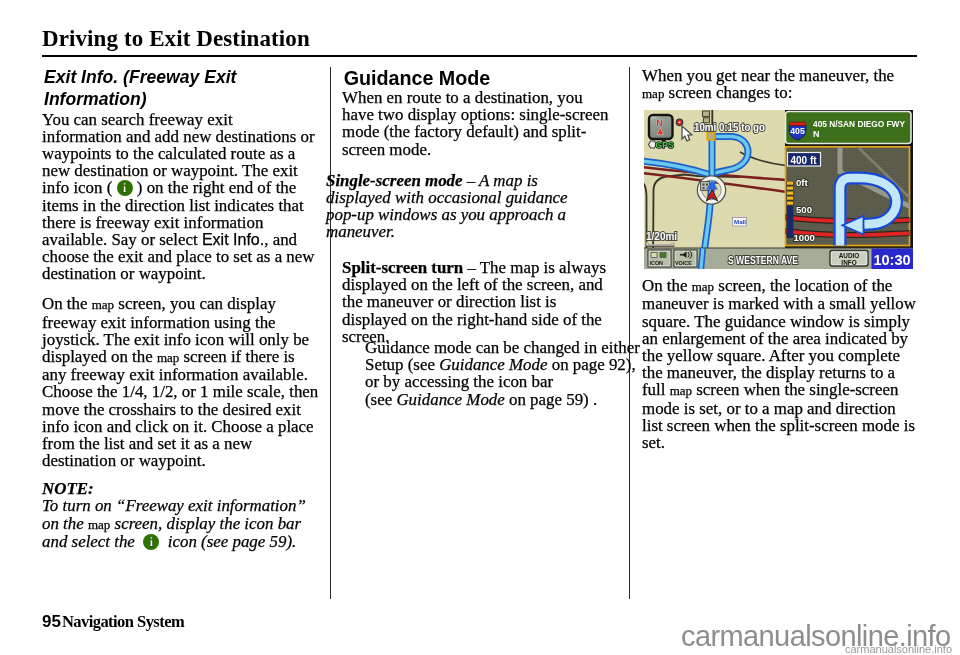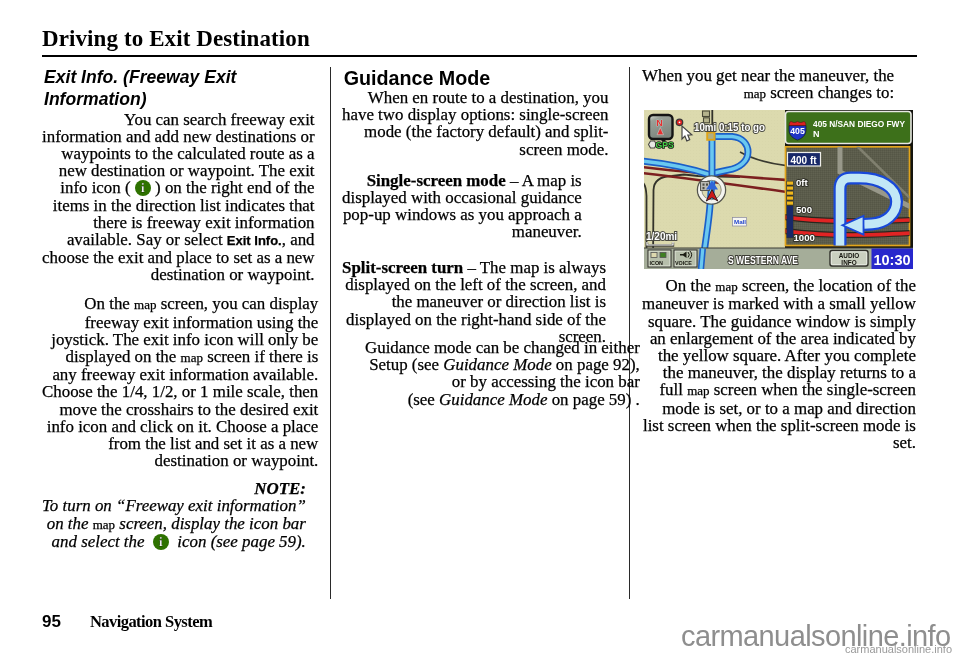--- a/index.html
+++ b/index.html
@@ -1,21 +1,21 @@
 <!DOCTYPE html>
 <html><head>
 <meta charset="utf-8">
 <style>
   html,body{margin:0;padding:0;}
   body{width:960px;height:655px;position:relative;background:#ffffff;overflow:hidden;
        font-family:"Liberation Serif",serif;}
   .abs{position:absolute;}
-  .p{position:absolute;font:16.9px/17.19px "Liberation Serif",serif;color:#000;white-space:nowrap;text-align:right;-webkit-text-stroke:0.25px #000;}
+  .p{position:absolute;font:16.9px/17.19px "Liberation Serif",serif;color:#000;white-space:nowrap;-webkit-text-stroke:0.25px #000;}
   .m{font-family:Liberation Serif, serif;font-size:13px;}
-  .bs{font-family:"Liberation Sans",sans-serif;font-size:13px;font-weight:bold;}
+  .bs{font-family:"Liberation Sans",sans-serif;font-size:16px;font-weight:normal;}
   .it{font-style:italic;}
   .h1{position:absolute;font:bold italic 18.8px/21.4px "Liberation Sans",sans-serif;color:#000;white-space:nowrap;transform:scaleX(0.936);transform-origin:0 0;}
   .h2{position:absolute;font:bold 19.7px/19.7px "Liberation Sans",sans-serif;color:#000;white-space:nowrap;}
   .vline{position:absolute;width:1.4px;background:#2a2a2a;}
   .ico{display:inline-block;width:16px;height:16px;border-radius:50%;background:#2e7200;position:relative;vertical-align:-3px;}
   .ico:after{content:"i";position:absolute;left:0;top:0;width:16px;height:16px;color:#fff;
     font:bold 13px/16px "Liberation Serif",serif;text-align:center;font-style:normal;}
 </style>
 </head>
 <body>
@@ -33,21 +33,21 @@
 <div class="p" style="left:42px;top:110.7px;">You can search freeway exit<br>information and add new destinations or<br>waypoints to the calculated route as a<br>new destination or waypoint. The exit<br>info icon ( <span class="ico"></span> ) on the right end of the<br>items in the direction list indicates that<br>there is freeway exit information<br>available. Say or select <span class="bs">Exit Info.</span>, and<br>choose the exit and place to set as a new<br>destination or waypoint.</div>
 
 <div class="p" style="left:42px;top:295.4px;">On the <span class="m">map</span> screen, you can display<br>freeway exit information using the<br>joystick. The exit info icon will only be<br>displayed on the <span class="m">map</span> screen if there is<br>any freeway exit information available.<br>Choose the 1/4, 1/2, or 1 mile scale, then<br>move the crosshairs to the desired exit<br>info icon and click on it. Choose a place<br>from the list and set it as a new<br>destination or waypoint.</div>
 
 <div class="p" style="left:42px;top:480.2px;"><span class="it" style="font-weight:bold;">NOTE:</span><br><span class="it">To turn on “Freeway exit information”</span><br><span class="it">on the <span class="m" style="font-style:normal;">map</span> screen, display the icon bar</span><br><span class="it">and select the&nbsp; <span class="ico" style="font-style:normal;"></span>&nbsp; icon (see page 59).</span></div>
 
 <div class="h2" style="left:343.7px;top:68.6px;">Guidance Mode</div>
 
 <div class="p" style="left:342px;top:89px;">When en route to a destination, you<br>have two display options: single-screen<br>mode (the factory default) and split-<br>screen mode.</div>
 
-<div class="p" style="left:342px;top:171.6px;"><b>Single-screen mode</b> – A map is<br>displayed with occasional guidance<br>pop-up windows as you approach a<br>maneuver.</div>
+<div class="p" style="left:326px;top:171.6px;font-style:italic;"><b>Single-screen mode</b> – A map is<br>displayed with occasional guidance<br>pop-up windows as you approach a<br>maneuver.</div>
 
 <div class="p" style="left:342px;top:259px;"><b>Split-screen turn</b> – The map is always<br>displayed on the left of the screen, and<br>the maneuver or direction list is<br>displayed on the right-hand side of the<br>screen.</div>
 
 <div class="p" style="left:342px;top:339px;margin-left:23px;">Guidance mode can be changed in either<br>Setup (see <span class="it">Guidance Mode</span> on page 92),<br>or by accessing the icon bar<br>(see <span class="it">Guidance Mode</span> on page 59) .</div>
 
 <div class="p" style="left:642px;top:66.7px;">When you get near the maneuver, the<br><span class="m">map</span> screen changes to:</div>
 
 <div class="abs" style="left:644px;top:110px;width:269px;height:159px;">
 <svg width="269" height="159" viewBox="0 0 269 159" style="display:block" font-family="'Liberation Sans',sans-serif">
 <defs>
@@ -206,17 +206,17 @@
 <text x="205" y="147.5" font-size="6.4" font-weight="bold" fill="#14140e" text-anchor="middle">AUDIO</text>
 <text x="205" y="154.5" font-size="6.4" font-weight="bold" fill="#14140e" text-anchor="middle">INFO</text>
 
 <rect x="227.5" y="138.5" width="41.5" height="20.5" fill="#2828cc"></rect>
 <text x="248" y="155" font-size="14.5" font-weight="bold" fill="#fff" text-anchor="middle">10:30</text>
 </svg>
 </div>
 
 <div class="p" style="left:642px;top:277.2px;">On the <span class="m">map</span> screen, the location of the<br>maneuver is marked with a small yellow<br>square. The guidance window is simply<br>an enlargement of the area indicated by<br>the yellow square. After you complete<br>the maneuver, the display returns to a<br>full <span class="m">map</span> screen when the single-screen<br>mode is set, or to a map and direction<br>list screen when the split-screen mode is<br>set.</div>
 
-<div class="abs" style="left:42px;top:612.8px;white-space:nowrap;font:bold 16.5px/18px 'Liberation Serif',serif;"><span style="font:bold 17px/18px 'Liberation Sans',sans-serif;">95</span><span style="margin-left:29px;letter-spacing:-0.55px;">Navigation System</span></div>
+<div class="abs" style="left:42px;top:612.8px;white-space:nowrap;font:bold 16.5px/18px 'Liberation Serif',serif;"><span style="font:bold 17px/18px 'Liberation Sans',sans-serif;">95</span><span style="margin-left:1px;letter-spacing:-0.55px;">Navigation System</span></div>
 
 <div class="abs" style="left:681px;top:621.5px;font:29px/29px 'Liberation Sans',sans-serif;color:#8e8e8e;white-space:nowrap;letter-spacing:-0.6px;">carmanualsonline.info</div>
 
 <div class="abs" style="left:845px;top:643.7px;font:11px/11px 'Liberation Sans',sans-serif;color:#9a9a9a;white-space:nowrap;">carmanualsonline.info</div>
 
 </body></html>

